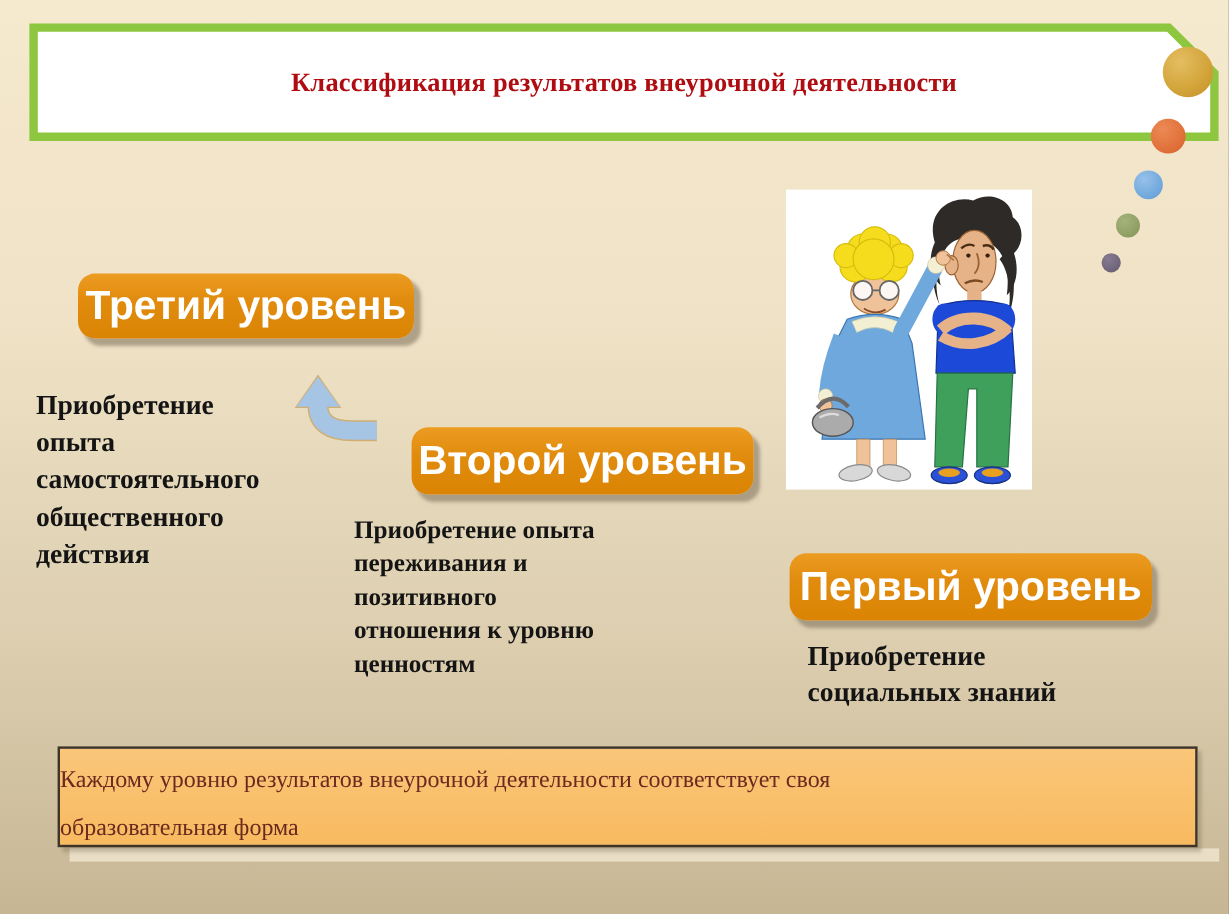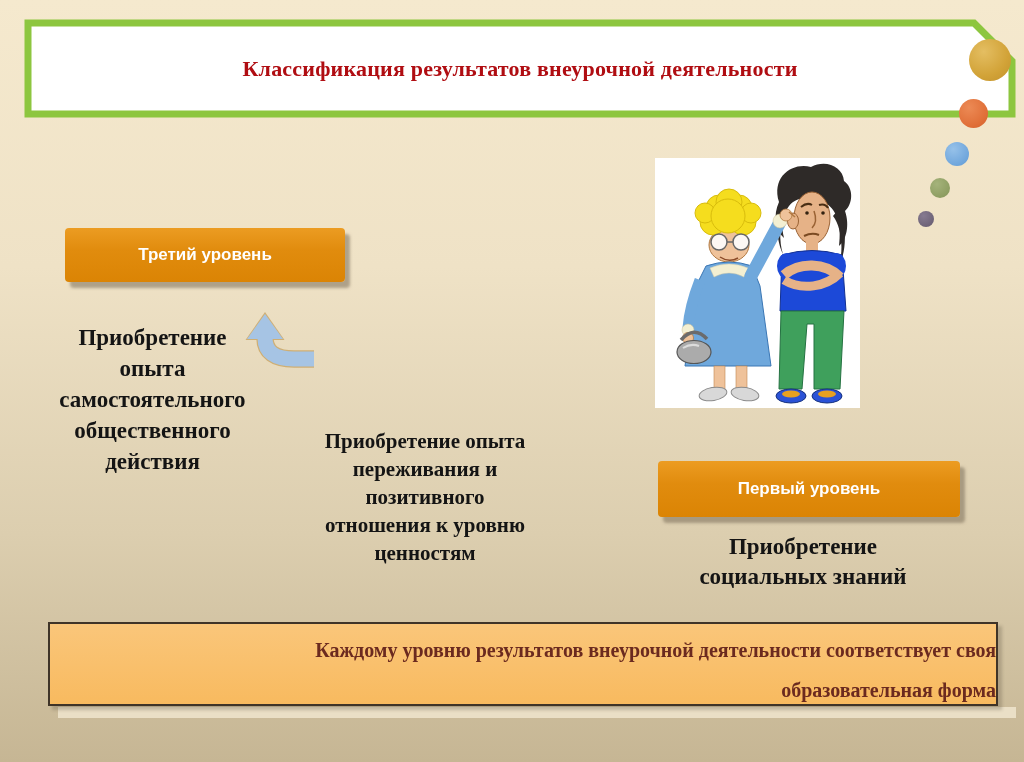--- a/index.html
+++ b/index.html
@@ -20,43 +20,43 @@
   .dot{position:absolute;border-radius:50%;}
   .dot-gold  {left:969px;top:39px; width:42px;height:42px;background:radial-gradient(circle at 35% 30%,#E4BE62,#D2A338 60%,#C1912B);}
   .dot-orange{left:959px;top:99px; width:29px;height:29px;background:radial-gradient(circle at 35% 30%,#EC8A55,#E06F38 65%,#D25F2B);}
   .dot-blue  {left:945px;top:142px;width:24px;height:24px;background:radial-gradient(circle at 35% 30%,#96C1E9,#6FA6DC 70%,#5F96CE);}
   .dot-olive {left:930px;top:178px;width:20px;height:20px;background:radial-gradient(circle at 35% 30%,#A5B37B,#8E9E62 70%,#808F57);}
   .dot-purple{left:918px;top:211px;width:16px;height:16px;background:radial-gradient(circle at 35% 30%,#867A90,#6E6378 70%,#625868);}
   
   .level-btn{
     position:absolute;display:flex;align-items:center;justify-content:center;
     background:linear-gradient(180deg,#EC9C22 0%,#E18C0E 40%,#DB8404 100%);
-    border-radius:4px;color:#FFFFFF;
-    font-family:"Liberation Sans",sans-serif;font-weight:bold;font-size:17px;
+    border-radius:14px;color:#FFFFFF;
+    font-family:"Liberation Sans",sans-serif;font-weight:bold;font-size:34px;
     box-shadow:5px 6px 3px rgba(122,110,88,0.55);cursor:pointer;
   }
   .btn-third {left:65px; top:228px;width:280px;height:54px;}
   .btn-second{left:343px;top:356px;width:285px;height:56px;}
   .btn-first {left:658px;top:461px;width:302px;height:56px;}
   
-  .desc{position:absolute;color:#141414;font-weight:bold;text-align:center;white-space:pre-line;}
+  .desc{position:absolute;color:#141414;font-weight:bold;text-align:left;white-space:pre-line;}
   .desc-third {left:30px; top:322px;width:245px;font-size:23px;line-height:31px;}
   .desc-second{left:295px;top:427px;width:260px;font-size:21px;line-height:28px;}
   .desc-first {left:673px;top:532px;width:260px;font-size:23px;line-height:30px;}
   
   .arrow{position:absolute;left:240px;top:310px;}
   
   .illustration{position:absolute;left:655px;top:158px;width:205px;height:250px;background:#FFFFFF;}
   
   .footer-glow{position:absolute;left:58px;top:707px;width:958px;height:11px;background:#EADFC6;}
   .footer-banner{
     position:absolute;left:48px;top:622px;width:950px;height:84px;box-sizing:border-box;
     background:linear-gradient(180deg,#FAC67A,#F8BA5F);
     border:2px solid #3F3428;
-    color:#6B2A1F;font-weight:bold;font-size:20px;text-align:right;
+    color:#6B2A1F;font-weight:normal;font-size:20px;text-align:left;
     white-space:pre-line;line-height:40px;padding-top:6px;
     box-shadow:4px 4px 3px rgba(100,90,70,0.30);
   }
 </style>
 </head>
 <body>
 
 <div class="slide">
 
   <div class="title-banner">
@@ -66,20 +66,21 @@
     <div class="title-text">Классификация результатов внеурочной деятельности</div>
   </div>
 
   <div class="dot dot-gold"></div>
   <div class="dot dot-orange"></div>
   <div class="dot dot-blue"></div>
   <div class="dot dot-olive"></div>
   <div class="dot dot-purple"></div>
 
   <div class="level-btn btn-third">Третий уровень</div>
+  <div class="level-btn btn-second">Второй уровень</div>
   <div class="level-btn btn-first">Первый уровень</div>
 
   <div class="desc desc-third">Приобретение
 опыта
 самостоятельного
 общественного
 действия</div>
   <div class="desc desc-second">Приобретение опыта
 переживания и
 позитивного

